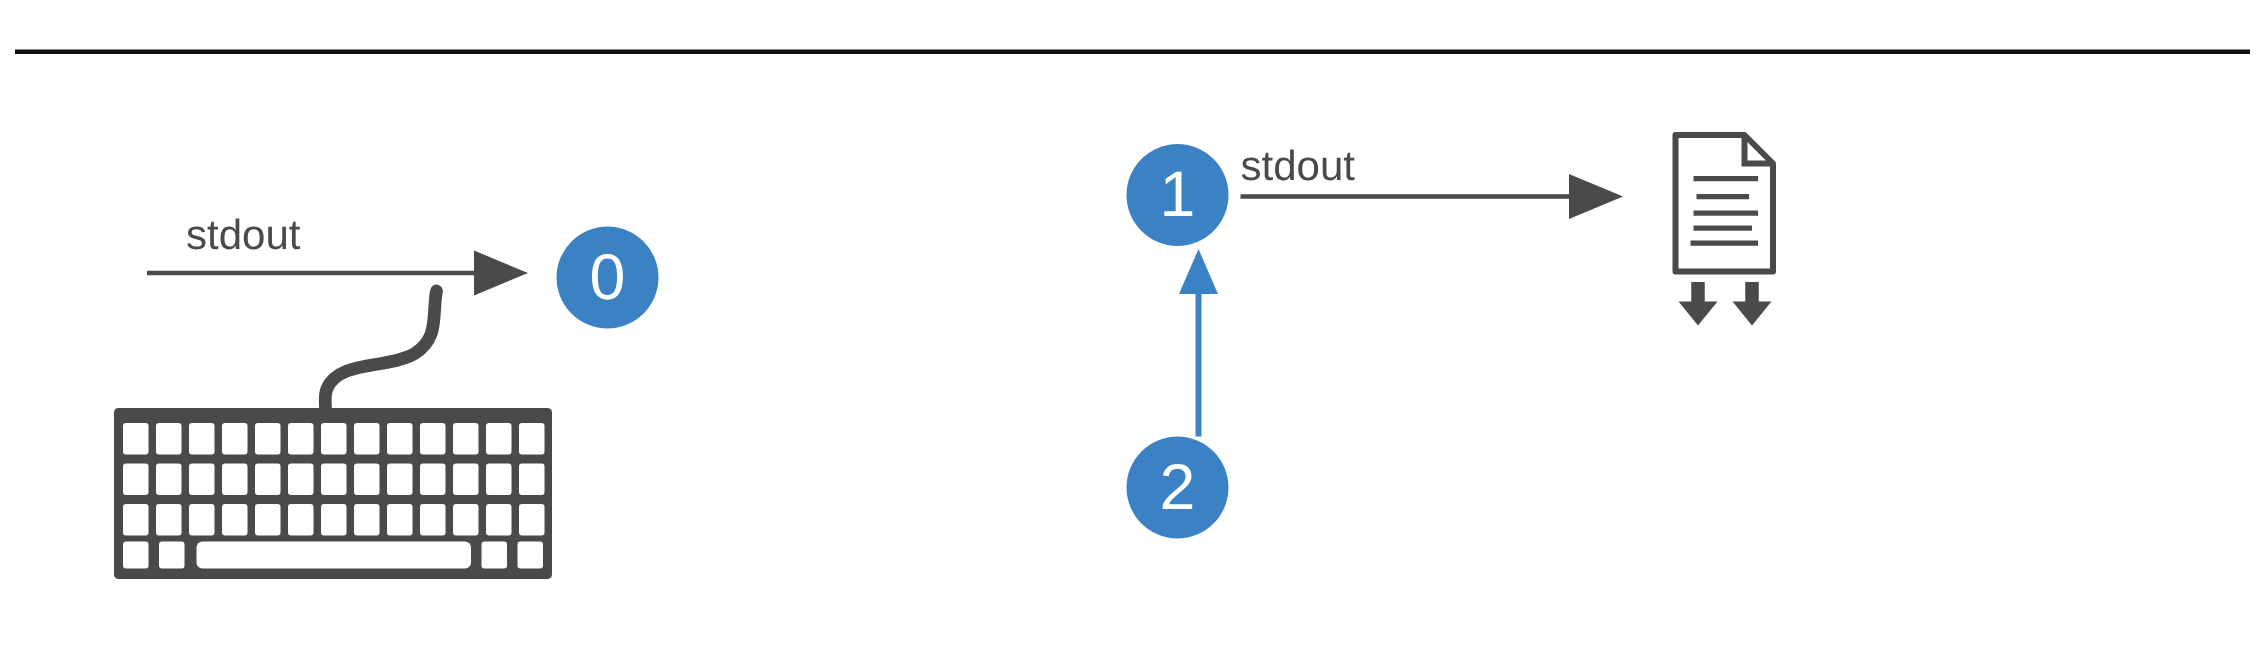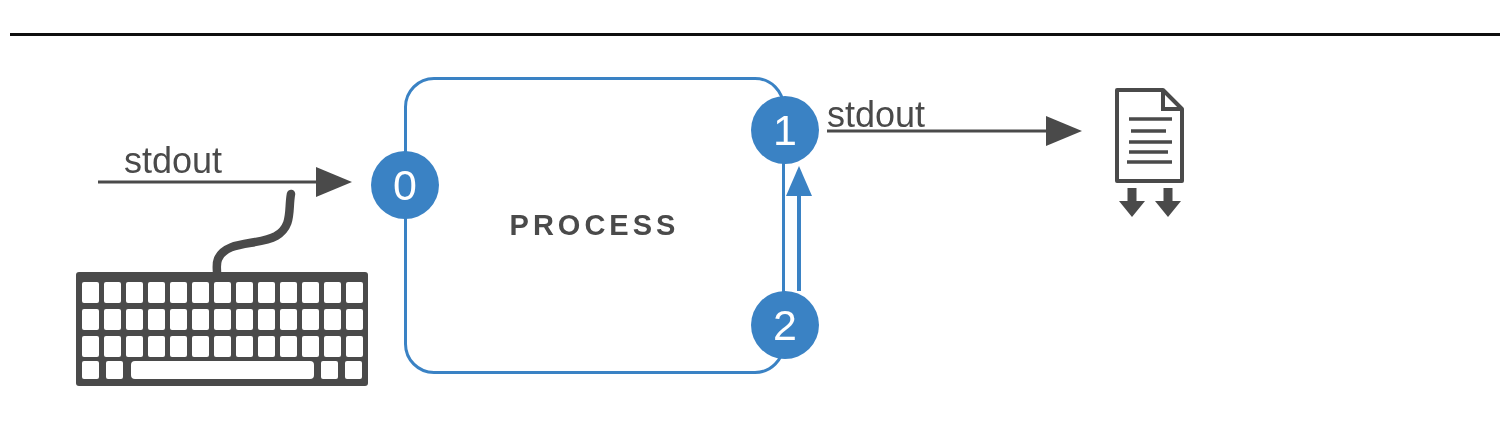--- a/index.html
+++ b/index.html
@@ -61,21 +61,21 @@
     align-items: center;
     justify-content: center;
     font-size: 43px;
     line-height: 1;
   }
   .fd-0 { left: 371px; top: 151px; }
   .fd-1 { left: 751px; top: 96px; }
   .fd-2 { left: 751px; top: 291px; }
   .flow-label {
     position: absolute;
-    font-size: 36px;
+    font-size: 28px;
     color: #4a4a4a;
     line-height: 1;
     white-space: nowrap;
   }
   .stdin-label  { left: 124px; top: 143px; }
   .stdout-label { left: 827px; top: 97px; }
 </style>
 </head>
 <body>
 
@@ -163,23 +163,20 @@
       <line x1="1129" y1="152" x2="1168" y2="152" stroke="#4a4a4a" stroke-width="3.5"></line>
       <line x1="1127" y1="162" x2="1172" y2="162" stroke="#4a4a4a" stroke-width="3.5"></line>
     </g>
 
     <g>
       <polygon points="1127.5,188 1136.5,188 1136.5,201 1145,201 1132,217 1119,201 1127.5,201" fill="#4a4a4a"></polygon>
       <polygon points="1163.5,188 1172.5,188 1172.5,201 1181,201 1168,217 1155,201 1163.5,201" fill="#4a4a4a"></polygon>
     </g>
   </svg>
 
-  <div class="process-box">
-    <span class="process-label">PROCESS</span>
-  </div>
 
   <div class="fd fd-0">
     <span>0</span>
   </div>
   <div class="fd fd-1">
     <span>1</span>
   </div>
   <div class="fd fd-2">
     <span>2</span>
   </div>

